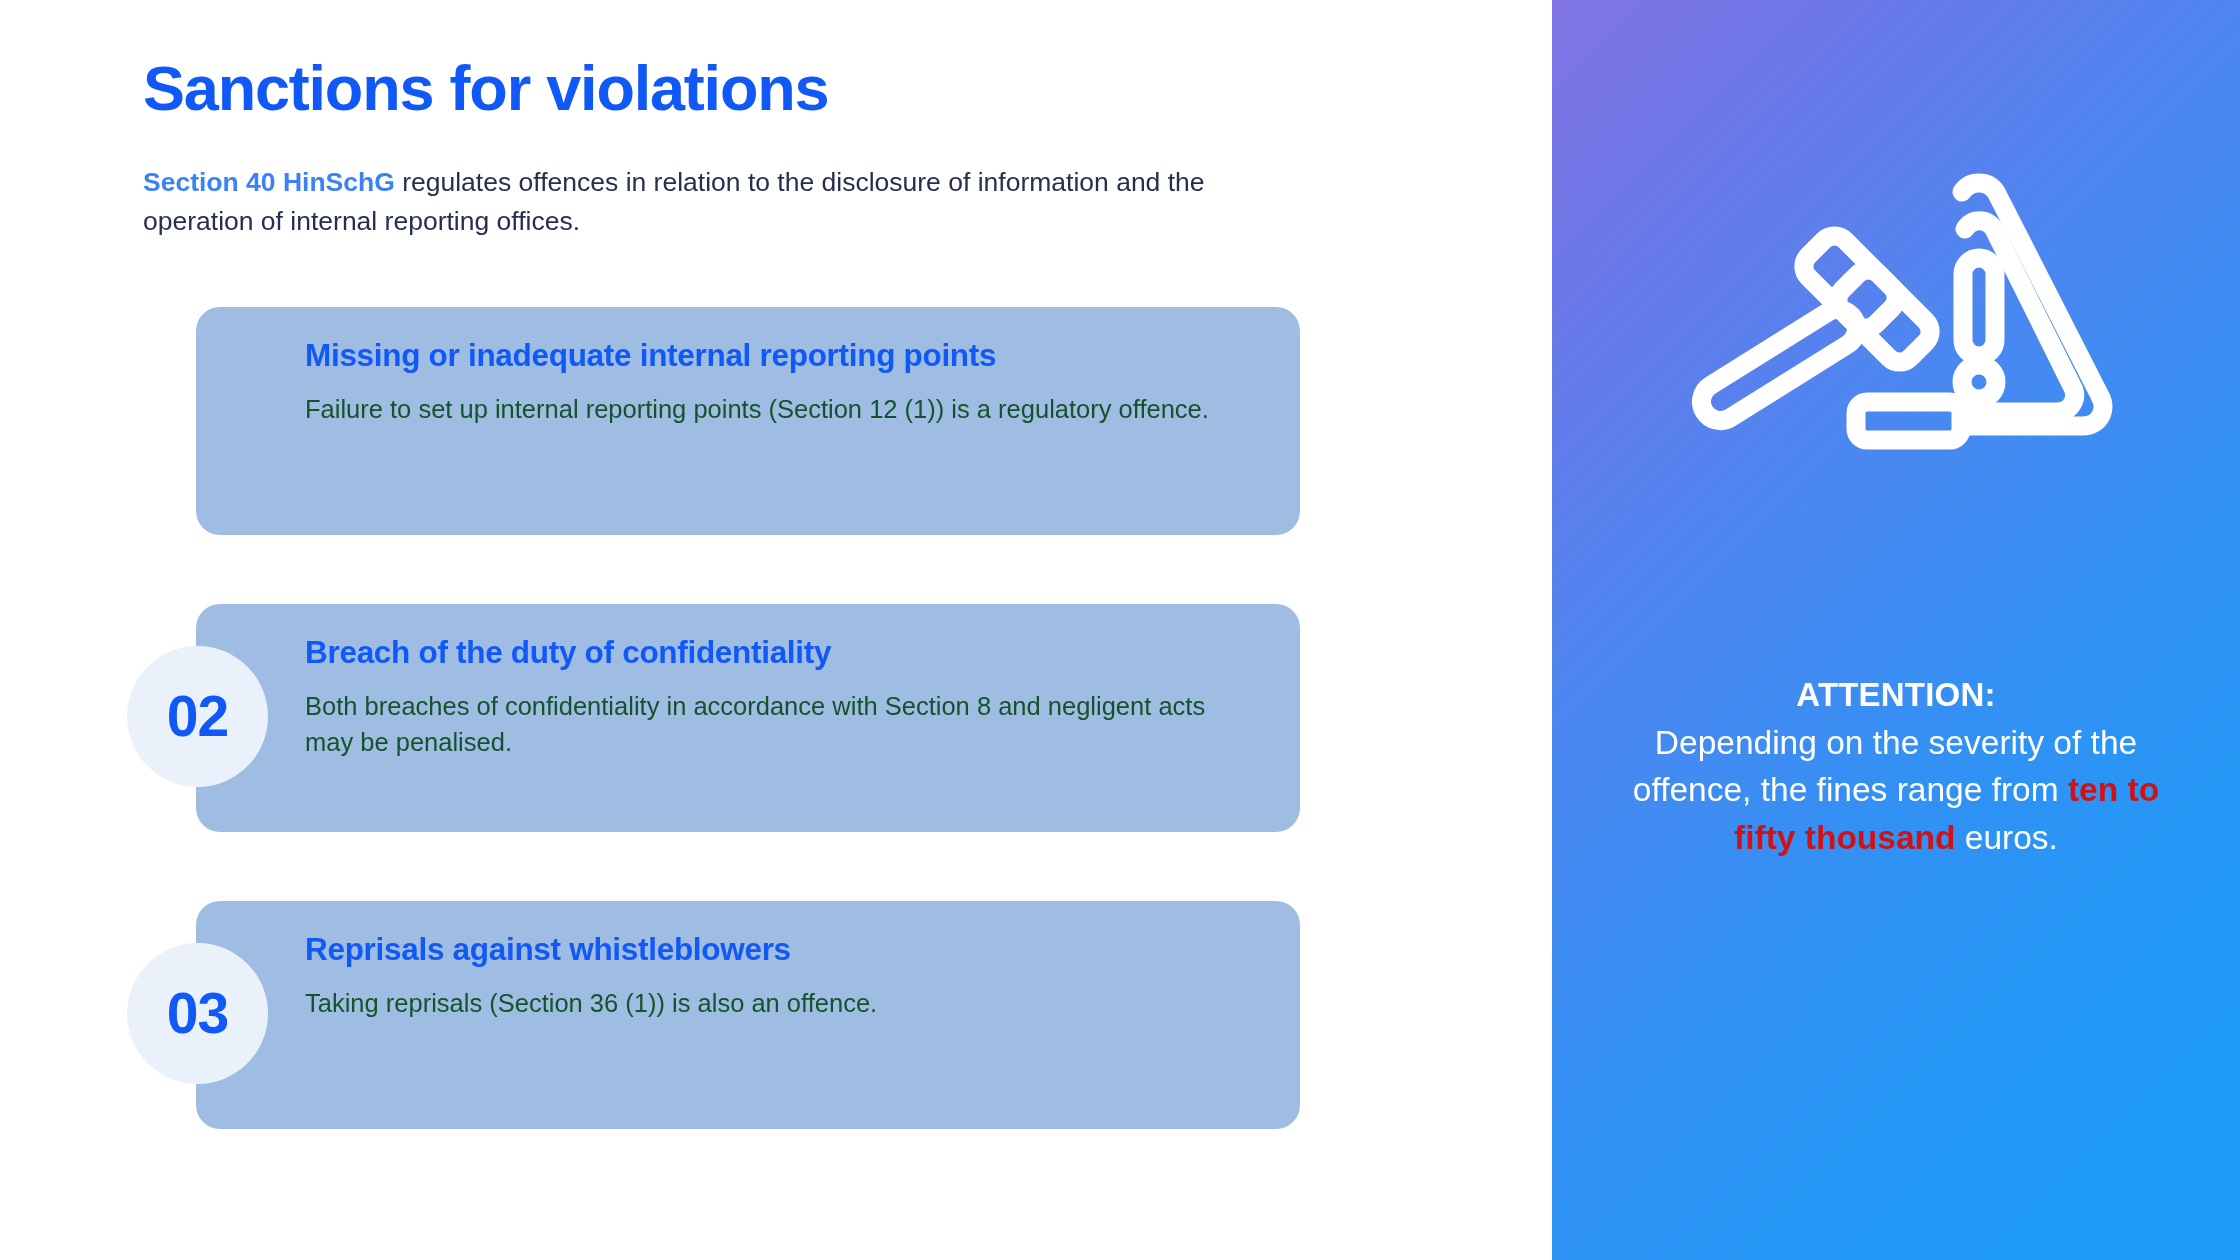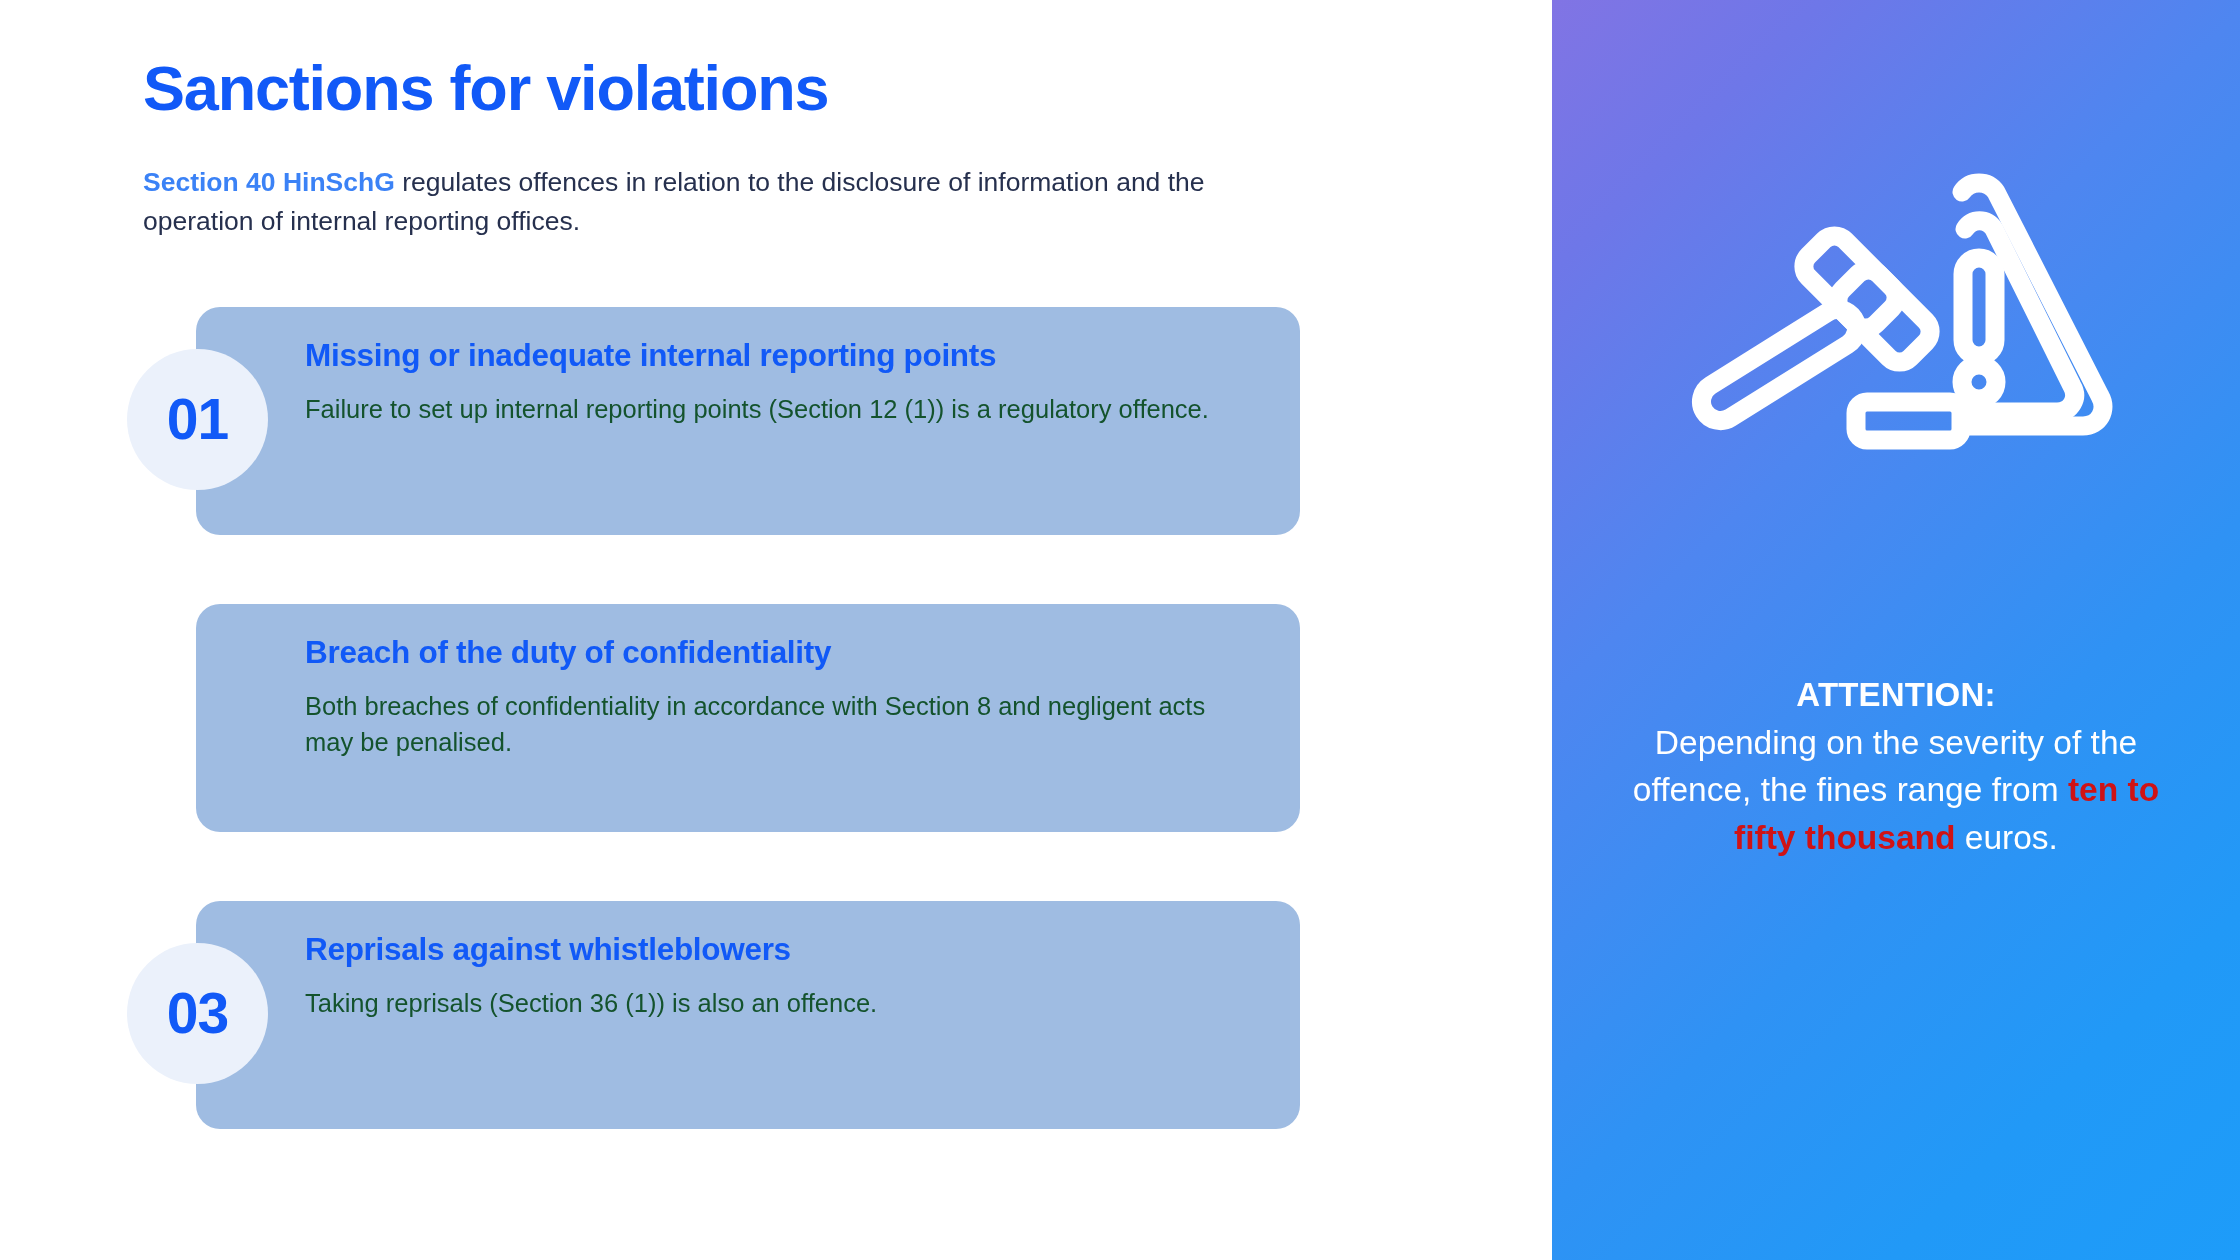--- a/index.html
+++ b/index.html
@@ -161,30 +161,30 @@
     <p class="intro"><b>Section 40 HinSchG</b><span> regulates offences in relation to the disclosure of information and the operation of internal reporting offices.</span></p>
   </div>
 
   <div class="cards">
 
     <div class="card-row">
       <div class="card-body">
         <div class="card-title">Missing or inadequate internal reporting points</div>
         <div class="card-text">Failure to set up internal reporting points (Section 12 (1)) is a regulatory offence.</div>
       </div>
-      <div class="card-num-circle">
-        <span class="card-num">01</span>
-      </div>
     </div>
 
     <div class="card-row">
       <div class="card-body">
         <div class="card-title">Breach of the duty of confidentiality</div>
         <div class="card-text">Both breaches of confidentiality in accordance with Section 8 and negligent acts may be penalised.</div>
       </div>
+      <div class="card-num-circle">
+        <span class="card-num">02</span>
+      </div>
     </div>
 
     <div class="card-row">
       <div class="card-body">
         <div class="card-title">Reprisals against whistleblowers</div>
         <div class="card-text">Taking reprisals (Section 36 (1)) is also an offence.</div>
       </div>
       <div class="card-num-circle">
         <span class="card-num">03</span>
       </div>

